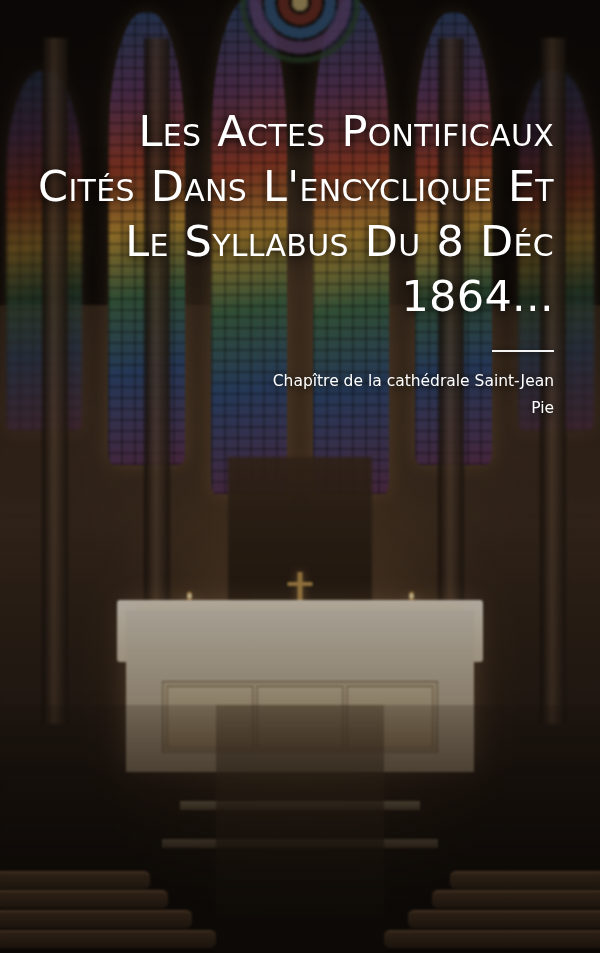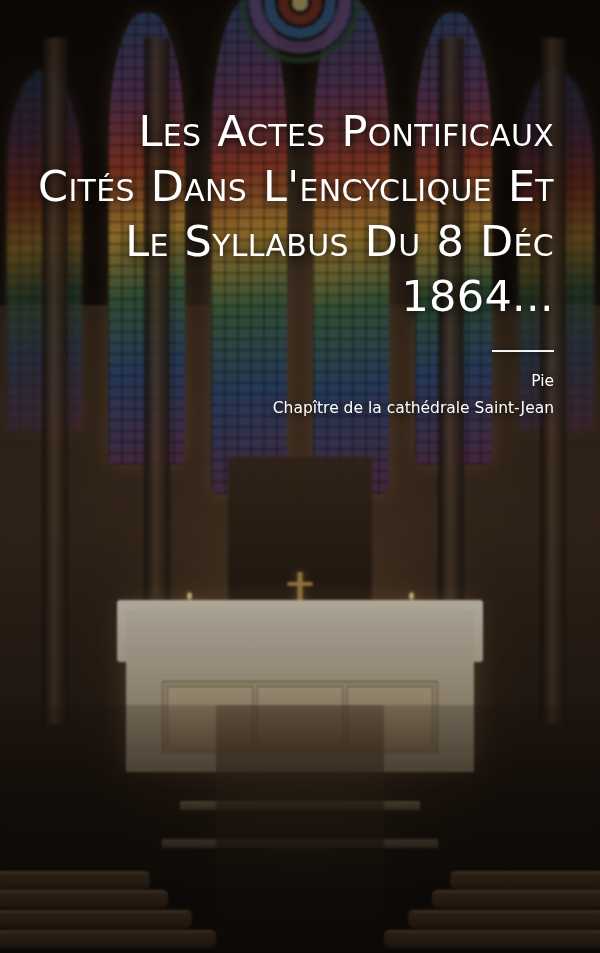--- a/index.html
+++ b/index.html
@@ -335,18 +335,18 @@
       <div class="pew pew-right" style="width:29%; bottom:26%;"></div>
     </div>
 
     <div class="photo-blur"></div>
   </div>
 
   <div class="cover-text">
     <h1 class="title">Les Actes Pontificaux Cités Dans L'encyclique Et Le Syllabus Du 8 Déc 1864...</h1>
     <div class="rule"></div>
     <div class="authors">
+      <div>Chapître de la cathédrale Saint-Jean</div>
       <div>Pie</div>
-      <div>Chapître de la cathédrale Saint-Jean</div>
     </div>
   </div>
 
 </div>
 
 </body></html>

